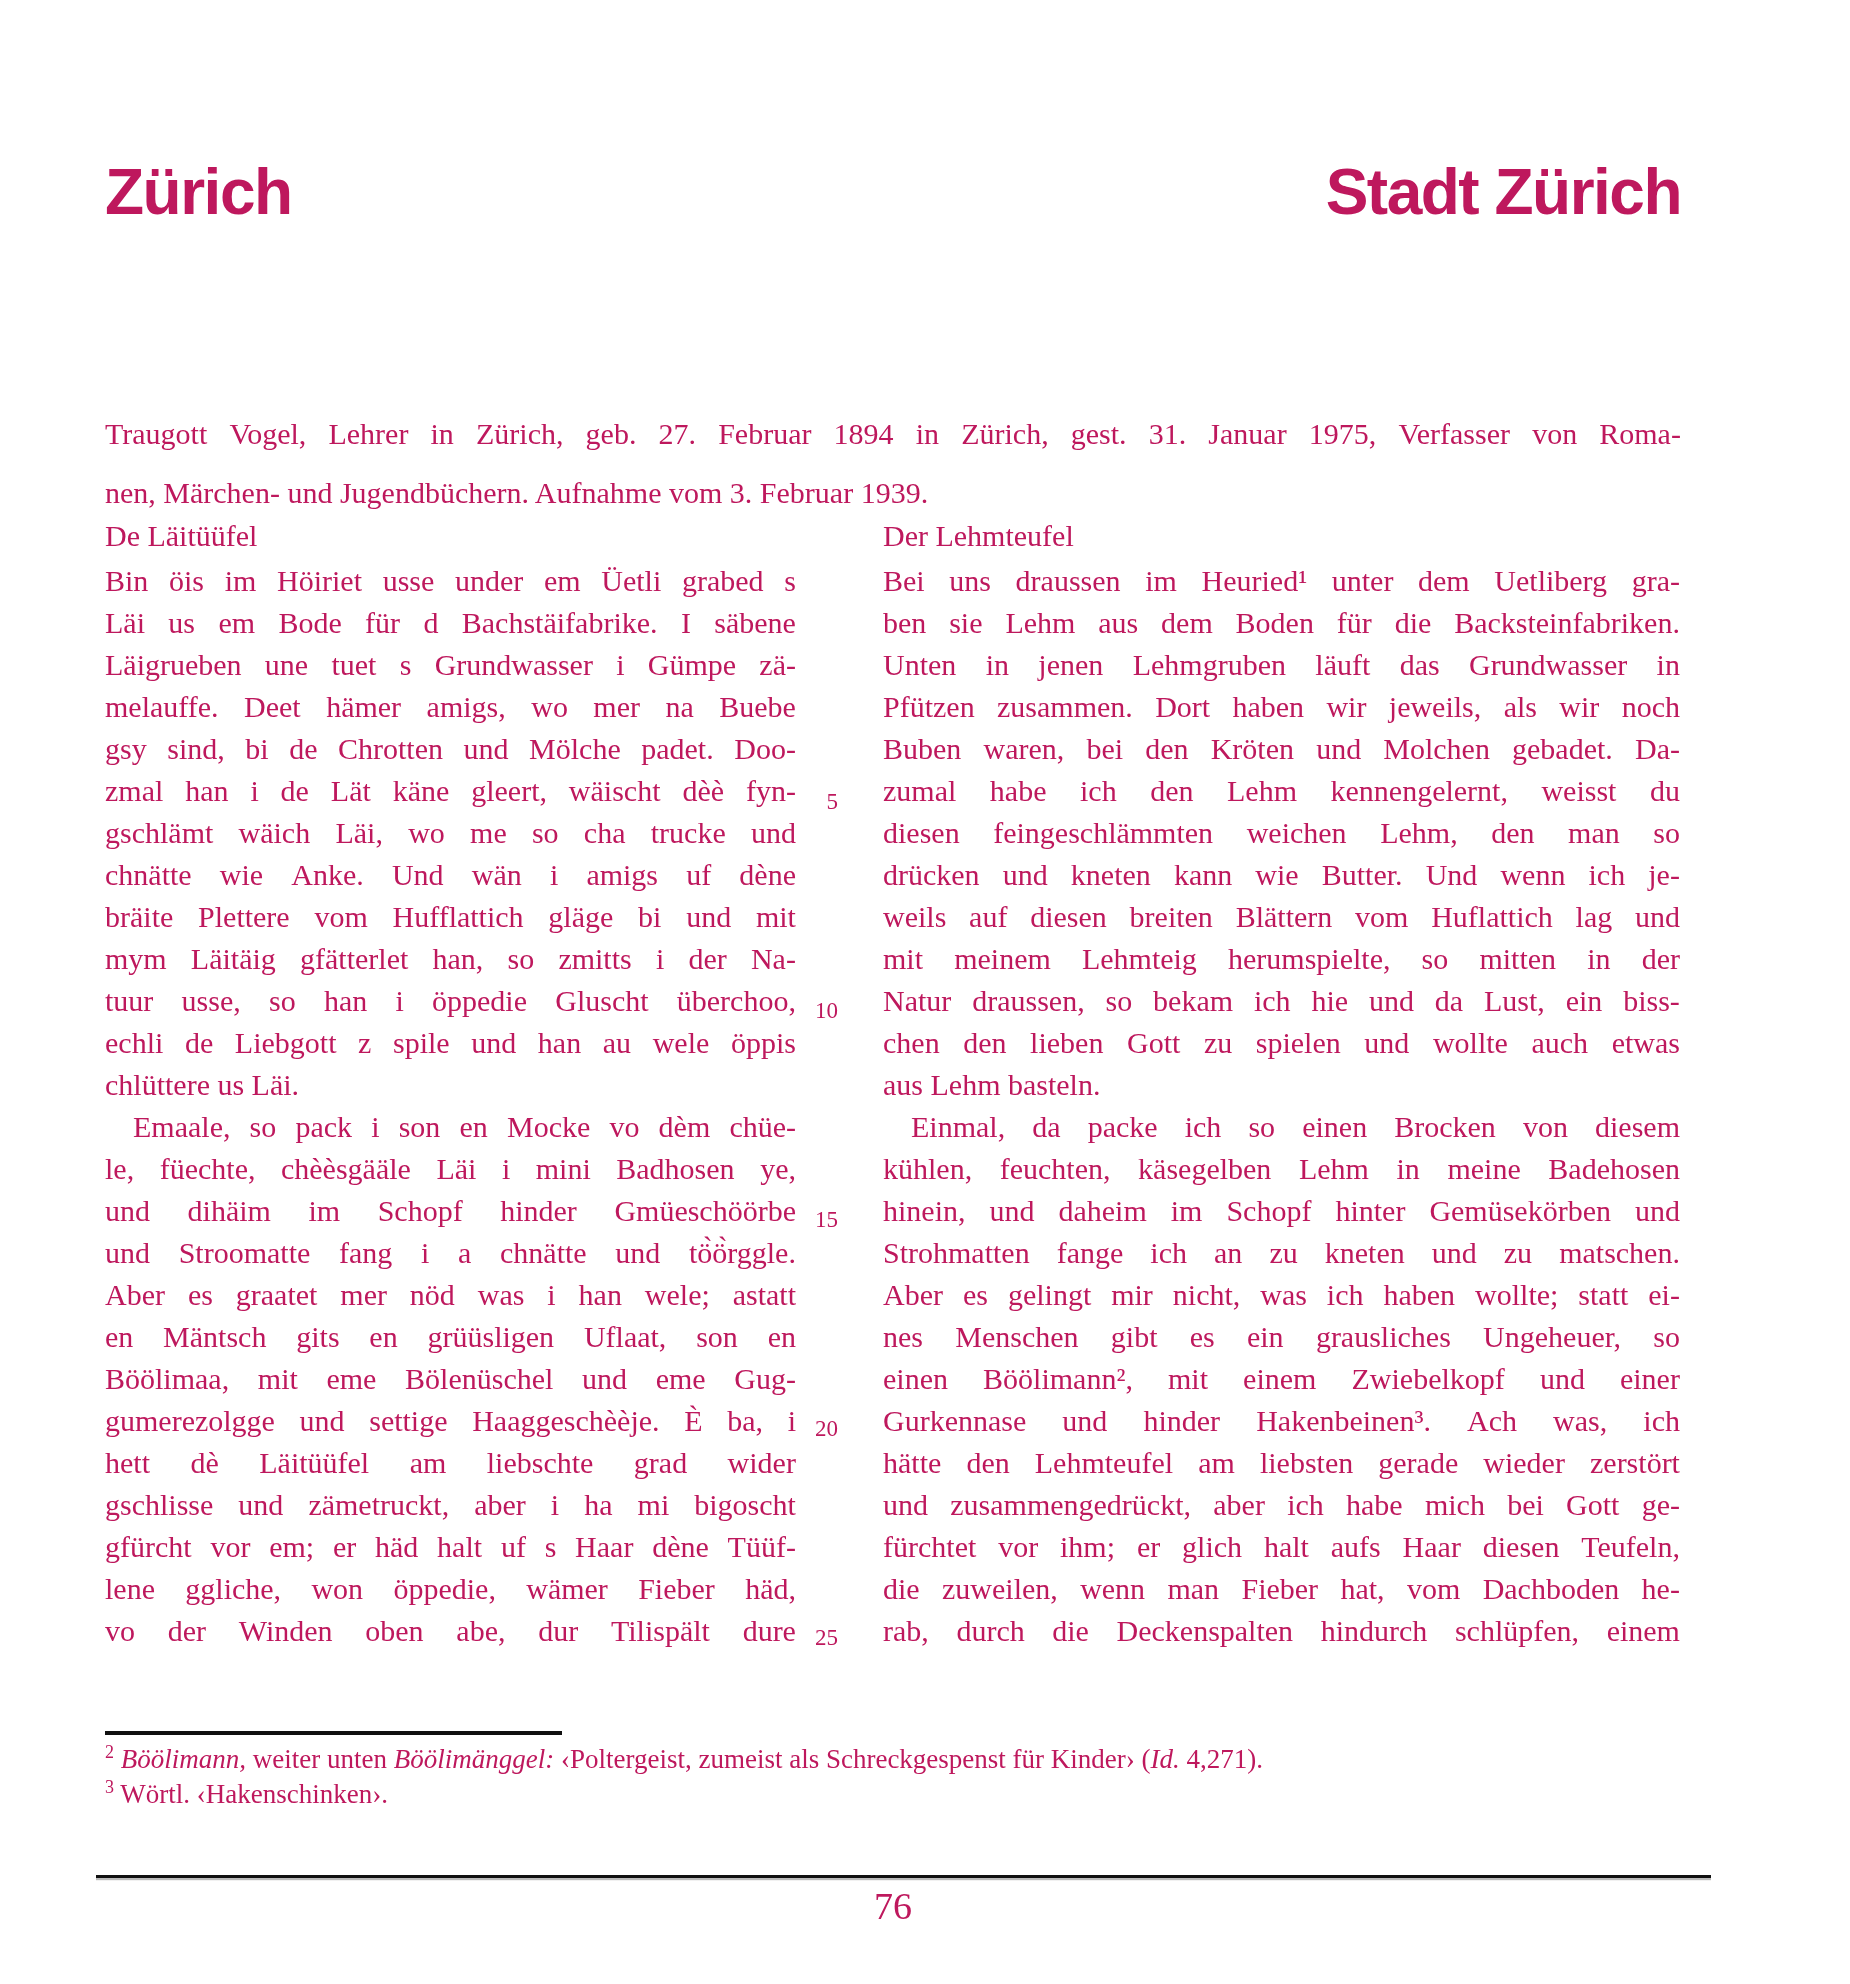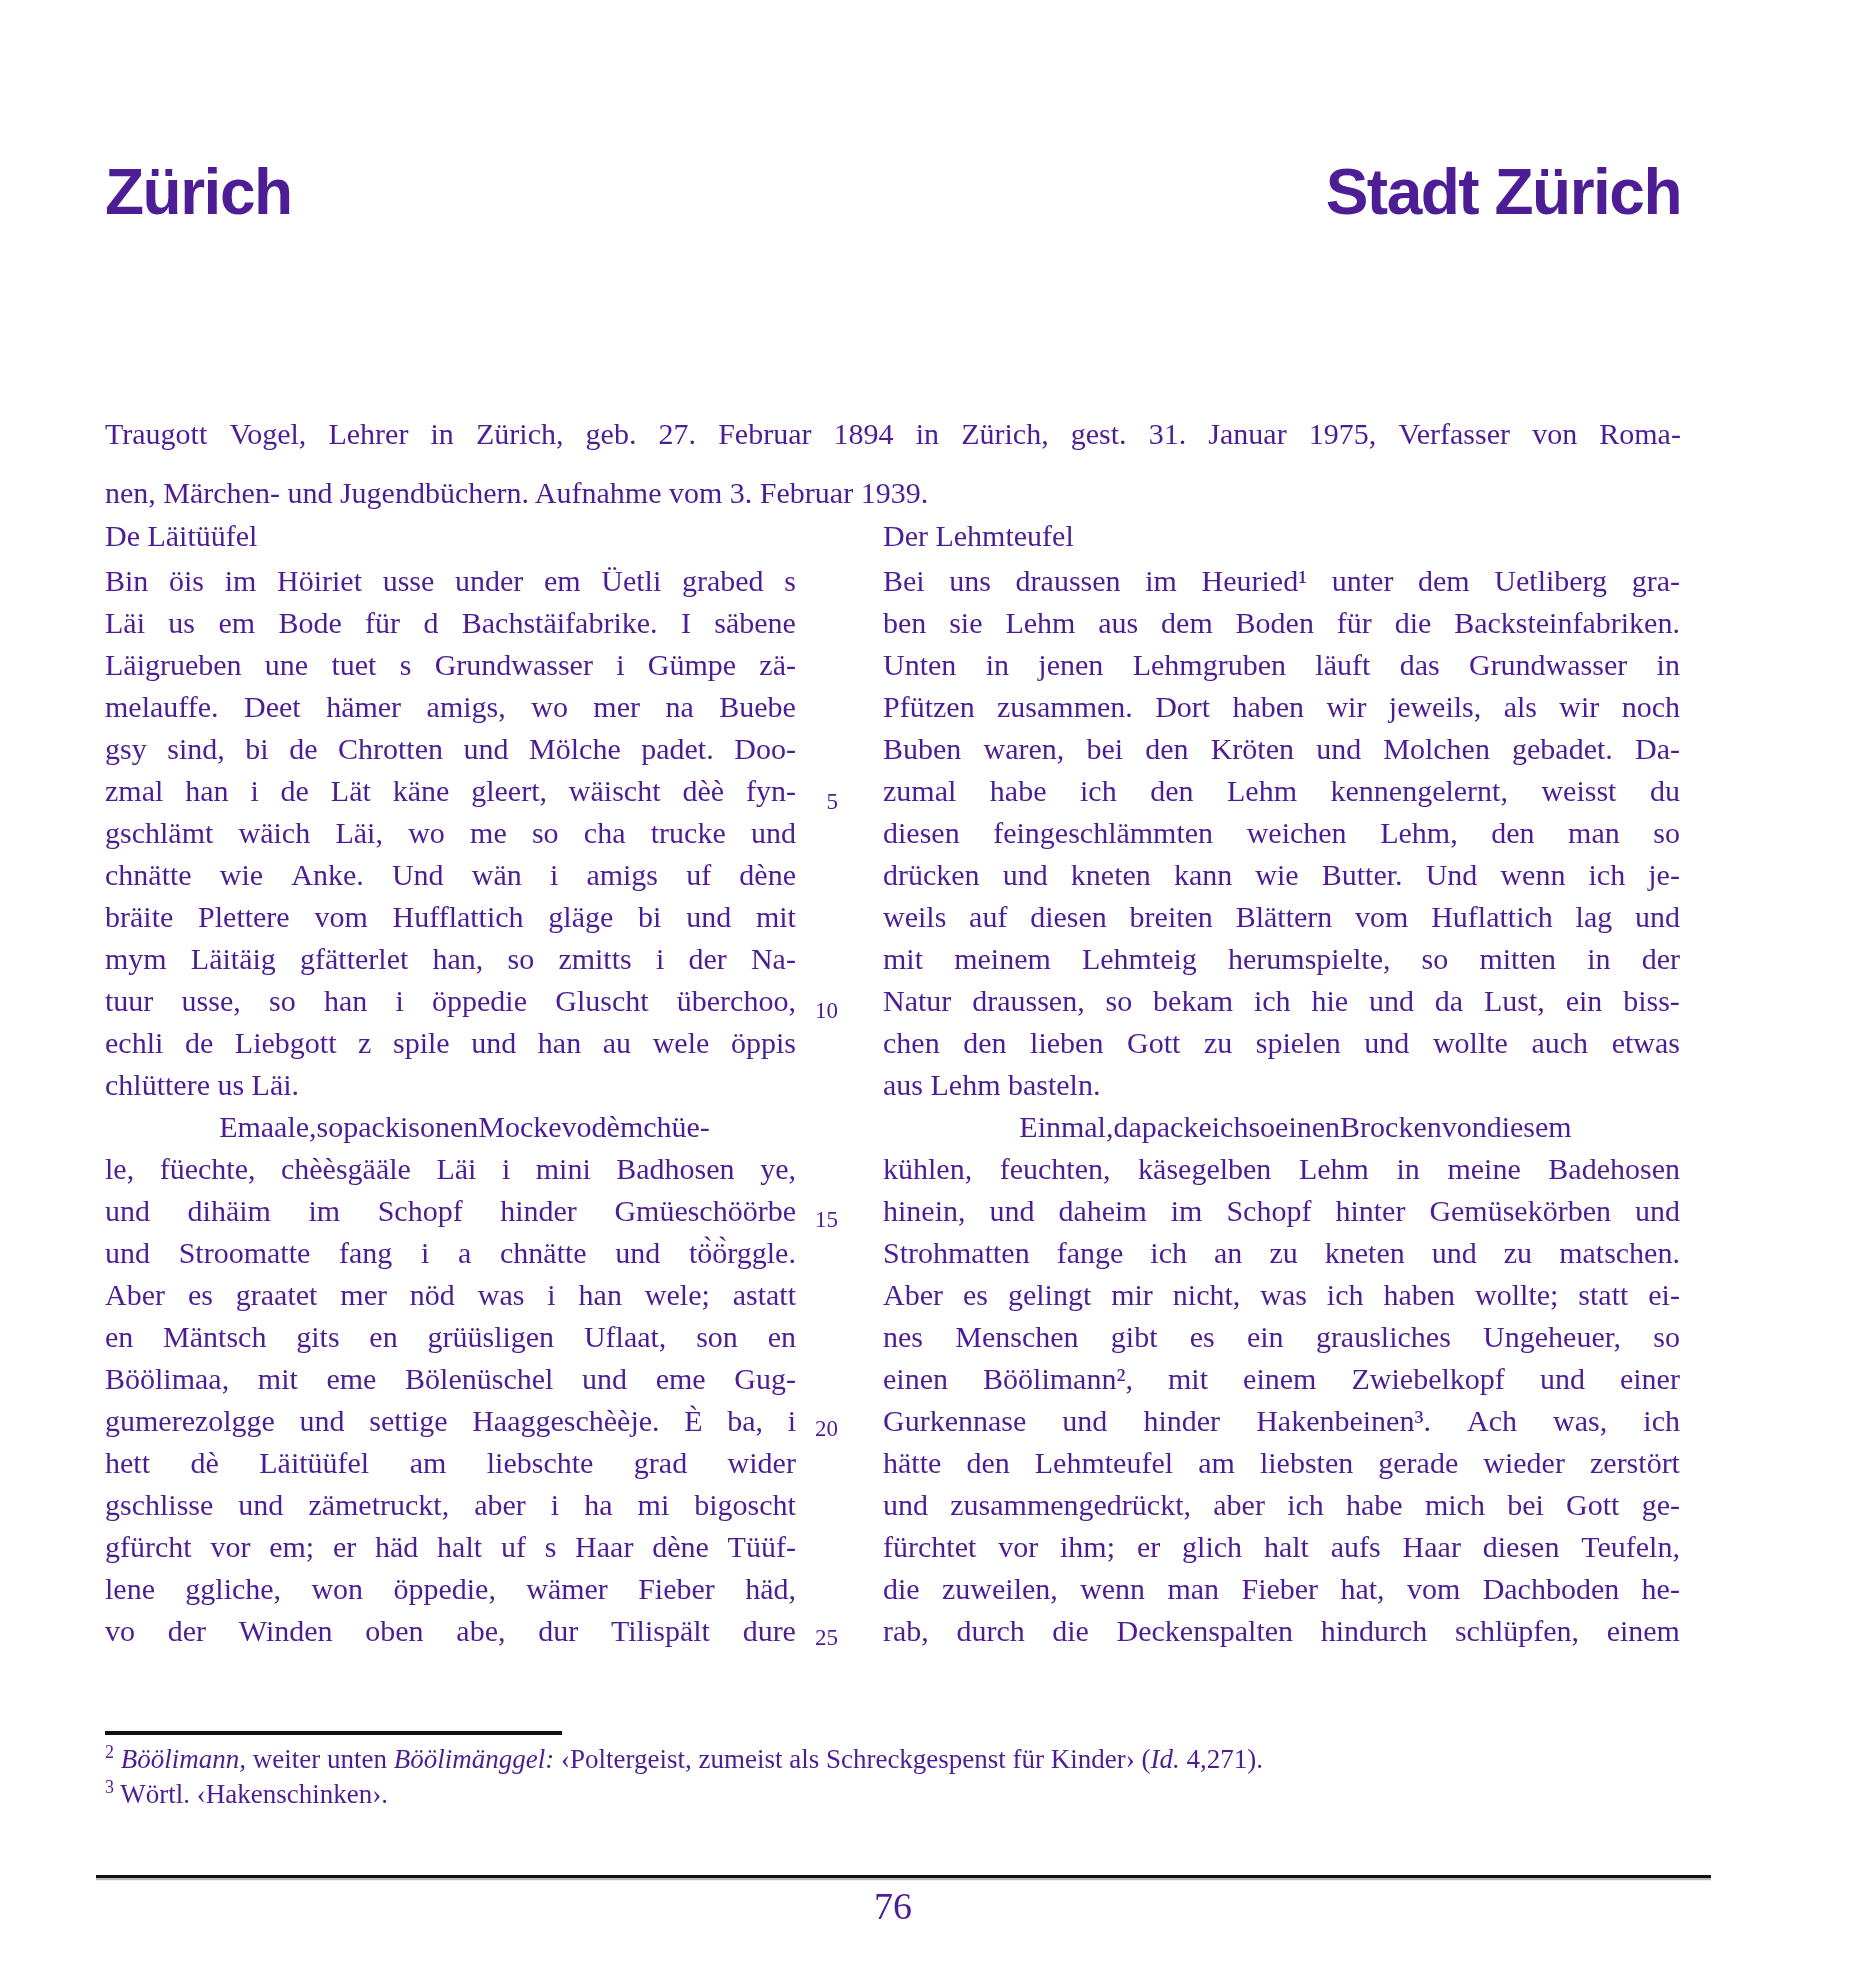--- a/index.html
+++ b/index.html
@@ -1,32 +1,32 @@
 <!DOCTYPE html>
 <html style="font-size:12px"><head>
 <meta charset="utf-8">
 <style>
   html,body{margin:0;padding:0;background:#e8e8e8;}
-  .page{position:relative;width:1851px;height:1985px;background:#ffffff;color:#4c1d95;
+  .page{position:relative;width:1851px;height:1985px;background:#ffffff;color:#be185d;
         font-family:"Liberation Serif",serif;overflow:hidden;}
   .title-row{position:absolute;left:105px;right:170px;top:160px;display:flex;
              justify-content:space-between;align-items:baseline;
              font-family:"Liberation Sans",sans-serif;font-weight:bold;
              font-size:64px;line-height:64px;letter-spacing:-1.5px;}
   .speaker-row{position:absolute;left:105px;right:170px;top:312px;display:flex;
                justify-content:space-between;font-size:32px;line-height:32px;}
   .intro{position:absolute;left:105px;right:170px;top:397px;font-size:30px;line-height:43px;}
   .intro .line{height:43px;margin-top:16px;}
   .col{position:absolute;top:515px;font-size:30px;line-height:42px;}
   .col-left{left:105px;width:691px;}
   .col-right{left:883px;width:797px;}
   .col .heading{height:42px;line-height:42px;margin-bottom:3px;}
   .line{height:42px;line-height:42px;overflow:hidden;}
   .line.f{display:flex;justify-content:space-between;}
-  .line.indent{padding-left:28px;justify-content:center;}
+  .line.indent{padding-left:28px;}
   .gutter{position:absolute;left:795px;width:43px;top:574px;height:1087px;}
   .gutter .num{position:absolute;right:0;height:42px;line-height:42px;font-size:23px;}
   .fn-rule{position:absolute;left:105px;top:1731px;width:457px;height:3.7px;background:#101010;}
   .footnotes{position:absolute;left:105px;right:170px;top:1742px;font-size:27px;line-height:35px;}
   .footnotes .fn{height:35px;overflow:hidden;}
   .footnotes .sup{font-size:18px;vertical-align:super;line-height:0;}
   .footnotes .it{font-style:italic;}
   .bottom-rule{position:absolute;left:96px;right:140px;top:1875px;height:3px;background:#101010;
                box-shadow:0 2.2px 0 #b9b9b9;}
   .page-num{position:absolute;left:105px;right:170px;top:1891px;text-align:center;

